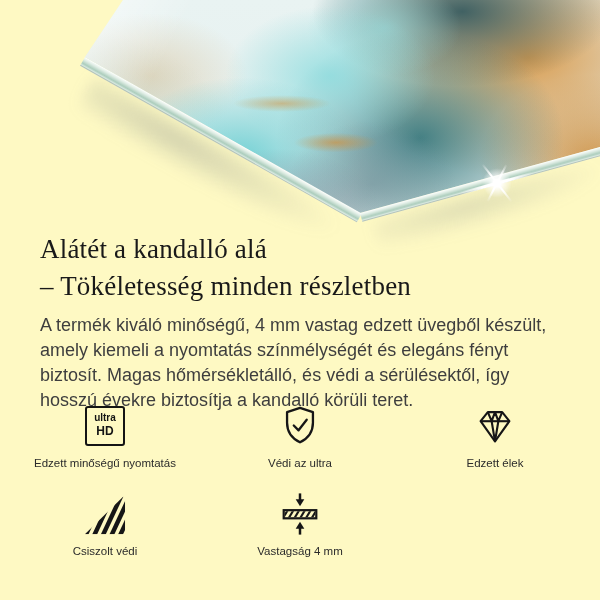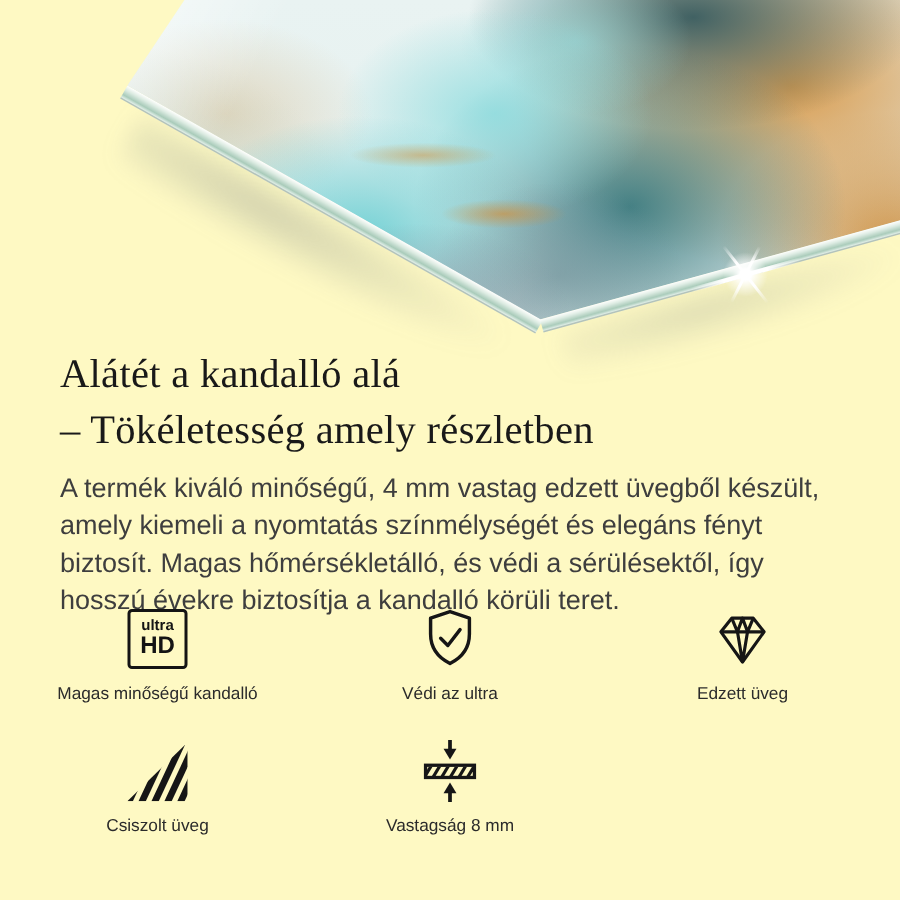--- a/index.html
+++ b/index.html
@@ -60,21 +60,21 @@
   .features { position:absolute; left:20px; top:402px; width:560px;
     display:grid; grid-template-columns:170px 220px 170px; grid-auto-rows:88px; }
   .feature { display:flex; flex-direction:column; align-items:center; }
   .icon-wrap { height:48px; display:flex; align-items:center; justify-content:flex-start; }
   .feature .label { margin-top:7px; font-size:11.5px; color:#2b2b2b; }
   .icon-svg { stroke:#161616; fill:none; stroke-width:2.4; }
 
   .uhd-box { width:40px; height:40px; border:2.6px solid #141414; border-radius:3px;
     display:flex; flex-direction:column; align-items:center; justify-content:center; }
   .uhd-top { font-size:10px; font-weight:bold; line-height:10px; color:#141414; }
-  .uhd-bottom { font-size:16px; font-weight:bold; line-height:16px; color:#141414; }
+  .uhd-bottom { font-size:12px; font-weight:bold; line-height:16px; color:#141414; }
 </style>
 </head>
 <body>
 
 <div class="canvas">
 
   <div class="hero">
     <div class="shadow shadow-left"></div>
     <div class="shadow shadow-right"></div>
     <div class="glass-art"></div>
@@ -83,36 +83,36 @@
     <div class="sparkle">
       <span class="ray ray1"></span>
       <span class="ray ray2"></span>
       <span class="ray ray3"></span>
       <span class="glow"></span>
     </div>
   </div>
 
   <h1 class="title">
     <span>Alátét a kandalló alá</span><br>
-    <span>– Tökéletesség amely részletben</span>
+    <span>– Tökéletesség minden részletben</span>
   </h1>
 
   <p class="desc">A termék kiváló minőségű, 4 mm vastag edzett üvegből készült, amely kiemeli a nyomtatás színmélységét és elegáns fényt biztosít. Magas hőmérsékletálló, és védi a sérülésektől, így hosszú évekre biztosítja a kandalló körüli teret.</p>
 
   <div class="features">
 
 
     <div class="feature">
       <span class="icon-wrap">
         <span class="uhd-box">
           <span class="uhd-top">ultra</span>
           <span class="uhd-bottom">HD</span>
         </span>
       </span>
-      <span class="label">Magas minőségű kandalló</span>
+      <span class="label">Edzett minőségű nyomtatás</span>
     </div>
 
     <div class="feature">
       <span class="icon-wrap">
         <svg width="46" height="46" viewBox="0 0 48 48">
           <path class="icon-svg" d="M24 5 L37.5 9.5 V20.5 C37.5 30 32.5 36.8 24 41 C15.5 36.8 10.5 30 10.5 20.5 V9.5 Z" stroke="#161616" fill="none" stroke-width="2.4" stroke-linejoin="round"></path>
           <path d="M17.5 23.5 L22.5 28.5 L31 17.5" stroke="#161616" fill="none" stroke-width="2.4" stroke-linecap="round" stroke-linejoin="round"></path>
         </svg>
       </span>
       <span class="label">Védi az ultra</span>
@@ -122,42 +122,42 @@
       <span class="icon-wrap">
         <svg width="46" height="46" viewBox="0 0 48 48">
           <g stroke="#161616" fill="none" stroke-width="2.2" stroke-linejoin="round">
             <path d="M9 19 L16.5 9.5 H31.5 L39 19 L24 40 Z"></path>
             <path d="M9 19 H39"></path>
             <path d="M16.5 9.5 L20.5 19 L24 9.5 L27.5 19 L31.5 9.5"></path>
             <path d="M20.5 19 L24 40 M27.5 19 L24 40"></path>
           </g>
         </svg>
       </span>
-      <span class="label">Edzett üveg</span>
+      <span class="label">Edzett élek</span>
     </div>
 
     <div class="feature">
       <span class="icon-wrap">
         <svg width="46" height="46" viewBox="0 0 48 48">
           <defs>
               <clipPath id="triclip">
                 <path d="M3 45 L45 45 L45 4 Z"></path>
               </clipPath>
             </defs>
           <g clip-path="url(#triclip)" stroke="#161616" stroke-width="4.6">
             <line x1="2" y1="50" x2="23" y2="5"></line>
             <line x1="11" y1="50" x2="32" y2="5"></line>
             <line x1="20" y1="50" x2="41" y2="5"></line>
             <line x1="29" y1="50" x2="50" y2="5"></line>
             <line x1="38" y1="50" x2="59" y2="5"></line>
             <line x1="47" y1="50" x2="68" y2="5"></line>
           </g>
         </svg>
       </span>
-      <span class="label">Csiszolt üveg</span>
+      <span class="label">Csiszolt védi</span>
     </div>
 
     <div class="feature">
       <span class="icon-wrap">
         <svg width="46" height="46" viewBox="0 0 48 48">
           <defs>
               <clipPath id="barclip">
                 <rect x="8" y="21" width="32" height="6.5"></rect>
               </clipPath>
             </defs>
@@ -169,17 +169,17 @@
             <line x1="10" y1="32" x2="19" y2="17"></line>
             <line x1="16" y1="32" x2="25" y2="17"></line>
             <line x1="22" y1="32" x2="31" y2="17"></line>
             <line x1="28" y1="32" x2="37" y2="17"></line>
             <line x1="34" y1="32" x2="43" y2="17"></line>
           </g>
           <line x1="24" y1="45.5" x2="24" y2="38" stroke="#161616" stroke-width="2.6"></line>
           <path d="M19.5 39.5 L28.5 39.5 L24 32 Z" fill="#161616"></path>
         </svg>
       </span>
-      <span class="label">Vastagság 8 mm</span>
+      <span class="label">Vastagság 4 mm</span>
     </div>
 
   </div>
 </div>
 
 </body></html>

